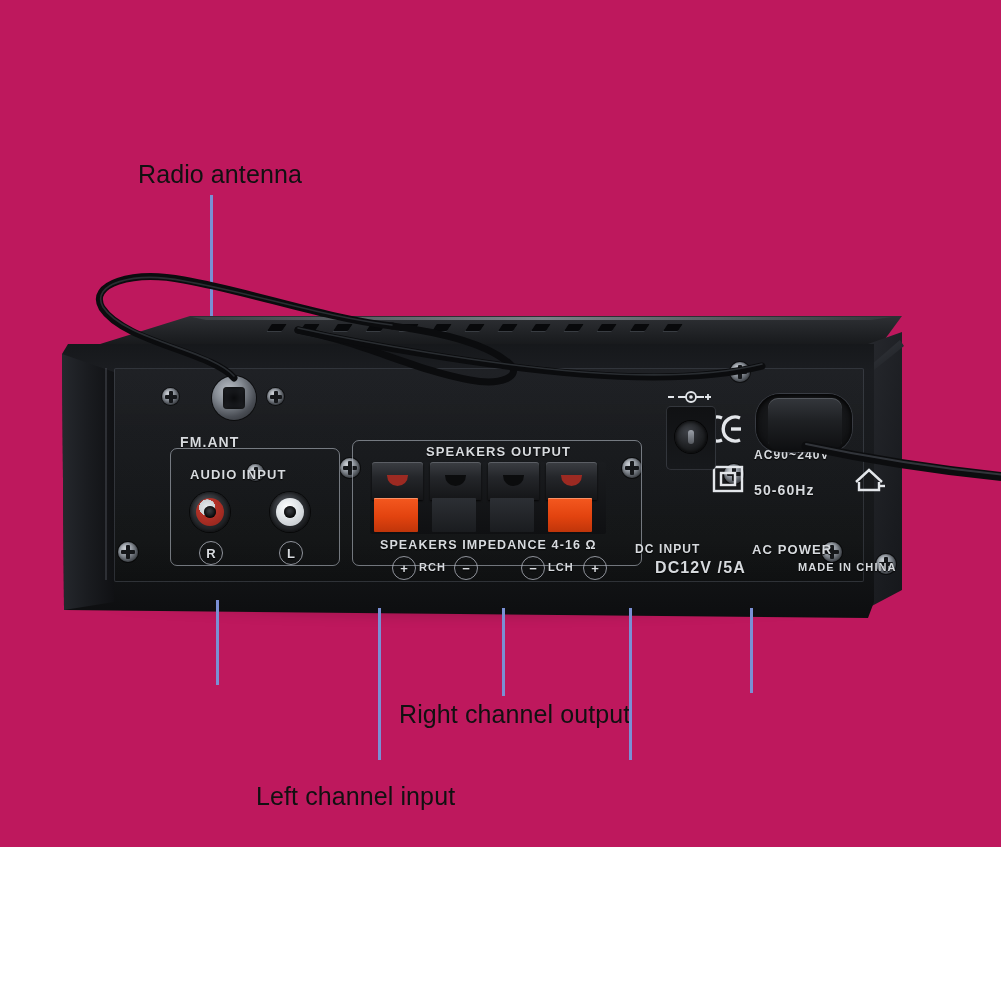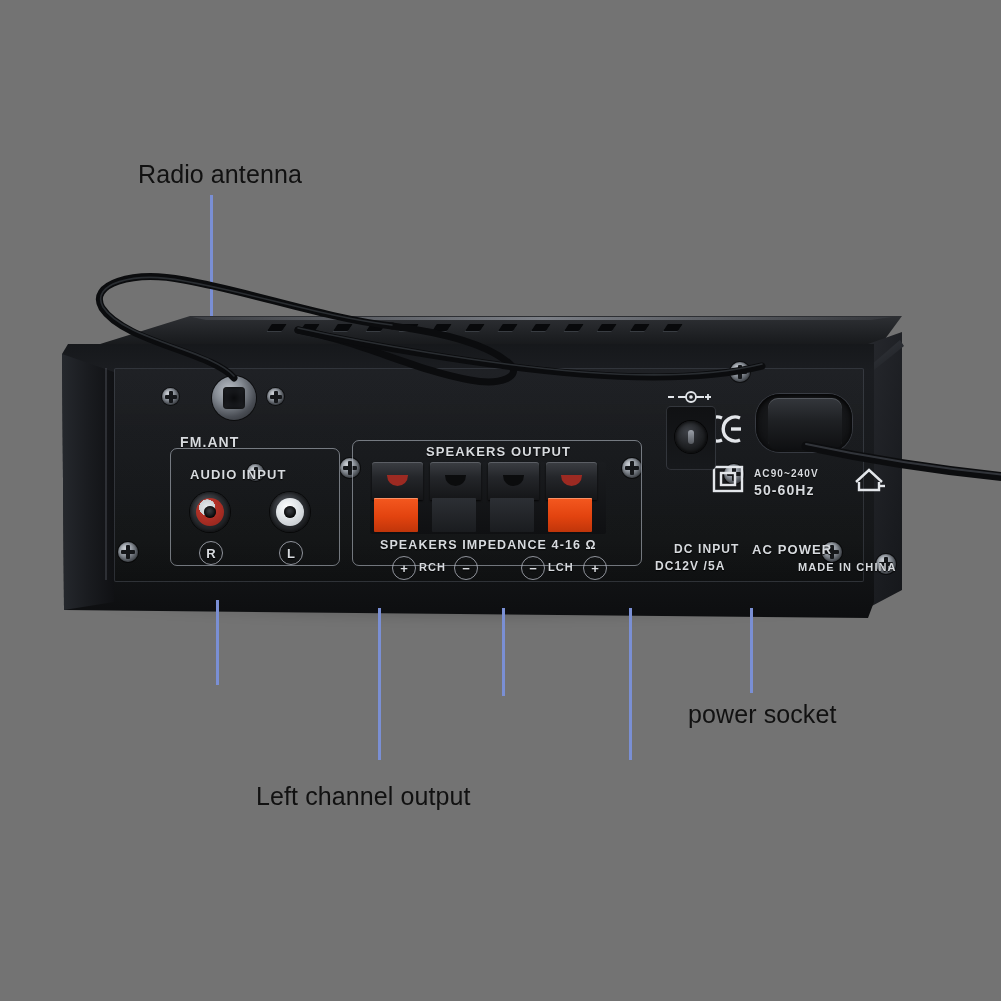--- a/index.html
+++ b/index.html
@@ -4,22 +4,22 @@
 <title>Amplifier Rear Panel Annotated Diagram</title>
 <style>
   html, body {
     margin: 0;
     padding: 0;
     background: #ffffff;
   }
   #stage {
     position: relative;
     width: 1001px;
-    height: 1001px;
-    background: #737373;
+    height: 847px;
+    background: #be185d;
     overflow: hidden;
     font-family: "Liberation Sans", sans-serif;
   }
 
   
   .callout {
     position: absolute;
     color: #111111;
     font-size: 25px;
     font-family: "Liberation Sans", sans-serif;
@@ -492,59 +492,59 @@
       <g fill="#e3e6ea">
         <path d="M92 6 h16 v4 h-11 v4 h10 v4 h-10 v10 h-5 z"></path>
         <path d="M126 9 a 10 10 0 1 0 0 16 l0 -4 a 6 6 0 1 1 0 -8 z"></path>
       </g>
     </svg>
 
     <svg class="icon-white" style="left:648px; top:148px; width:36px; height:30px;" viewBox="0 0 36 30">
       <rect x="4" y="3" width="28" height="24" fill="none" stroke="#e3e6ea" stroke-width="2.4"></rect>
       <rect x="11" y="9" width="14" height="12" fill="none" stroke="#e3e6ea" stroke-width="2.4"></rect>
     </svg>
-    <div class="panel-text" style="left:692px; top:152px; font-size:10px;">AC90~240V</div>
+    <div class="panel-text" style="left:692px; top:132px; font-size:12px;">AC90~240V</div>
     <div class="panel-text" style="left:692px; top:166px; font-size:14px;">50-60Hz</div>
     <svg class="icon-white" style="left:790px; top:150px; width:36px; height:28px;" viewBox="0 0 36 28">
       <path d="M4 16 L 17 4 L 30 16" fill="none" stroke="#e3e6ea" stroke-width="2.4"></path>
       <path d="M7 16 v8 h20 v-8" fill="none" stroke="#e3e6ea" stroke-width="2.4"></path>
       <path d="M27 20 h6" stroke="#e3e6ea" stroke-width="2.4"></path>
     </svg>
 
     <svg class="icon-white" style="left:598px; top:72px; width:62px; height:18px;" viewBox="0 0 62 18">
       <circle cx="31" cy="9" r="5" fill="none" stroke="#e3e6ea" stroke-width="1.8"></circle>
       <circle cx="31" cy="9" r="1.8" fill="#e3e6ea"></circle>
       <path d="M18 9 h8 M36 9 h8" stroke="#e3e6ea" stroke-width="1.8"></path>
       <path d="M8 9 h6 M48 6 v6 M45 9 h6" stroke="#e3e6ea" stroke-width="1.8"></path>
     </svg>
 
     <div class="dc-recess">
       <div class="dc-jack">
         <div class="dc-pin"></div>
       </div>
     </div>
-    <div class="panel-text" style="left:612px; top:226px; font-size:12px;">DC INPUT</div>
-    <div class="panel-text" style="left:593px; top:243px; font-size:12px;">DC12V /5A</div>
+    <div class="panel-text" style="left:573px; top:226px; font-size:12px;">DC INPUT</div>
+    <div class="panel-text" style="left:593px; top:243px; font-size:16px;">DC12V /5A</div>
 
     <div class="ac-inlet"></div>
     <div class="ac-plug"></div>
     <svg class="ac-cable" viewBox="0 0 240 60">
       <path d="M4 18 C 60 30, 140 44, 238 52" fill="none" stroke="#0c0d0f" stroke-width="9" stroke-linecap="round"></path>
       <path d="M4 16 C 60 28, 140 42, 238 50" fill="none" stroke="#3b3f45" stroke-width="2" stroke-linecap="round" opacity=".8"></path>
     </svg>
     <div class="panel-text" style="left:690px; top:226px; font-size:13px;">AC POWER</div>
     <div class="panel-text" style="left:700px; top:245px; font-size:11px;padding-left:36px;">MADE IN CHINA</div>
 
   </div>
 
   <div class="leader" style="left:216px; top:600px; height:85px;"></div>
 
   <div class="leader" style="left:378px; top:608px; height:152px;"></div>
-  <div class="callout" style="left:256px; top:782px;">Left channel output</div>
+  <div class="callout" style="left:256px; top:782px;">Left channel input</div>
 
   <div class="leader" style="left:502px; top:608px; height:88px;"></div>
+  <div class="callout" style="left:399px; top:700px;">Right channel output</div>
 
   <div class="leader" style="left:629px; top:608px; height:152px;"></div>
 
   <div class="leader" style="left:750px; top:608px; height:85px;"></div>
-  <div class="callout" style="left:688px; top:700px;">power socket</div>
 
 </div>
 
 </body></html>

